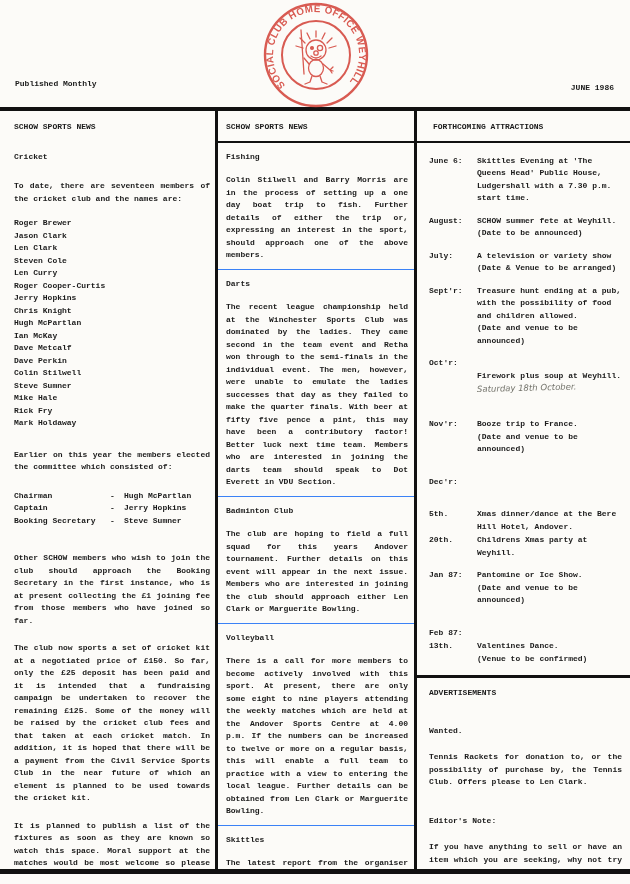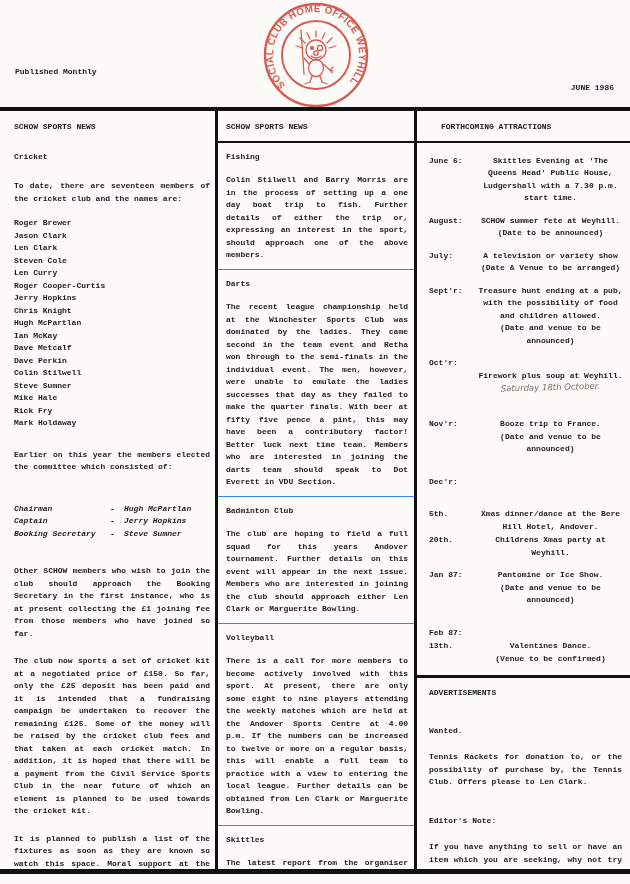--- a/index.html
+++ b/index.html
@@ -3,60 +3,60 @@
 <meta charset="utf-8">
 <style>
   html,body{margin:0;padding:0;background:#e8e8e4;}
   .page{
     position:relative;width:630px;height:884px;background:#fcfbf8;
     overflow:hidden;color:#1b1b1b;
     font-family:"Liberation Mono","DejaVu Sans Mono",monospace;
     font-weight:700;font-size:8px;line-height:12.5px;
   }
   
-  .published{position:absolute;left:15px;top:66px;}
+  .published{position:absolute;left:15px;top:78px;}
   .issue{position:absolute;right:16px;top:82px;}
   .stamp{position:absolute;left:255px;top:0px;z-index:3;opacity:.88;}
   
   .rule-top{position:absolute;left:0;top:107px;width:630px;height:4px;background:#111;}
   .rule-bottom{position:absolute;left:0;top:869px;width:630px;height:5px;background:#111;}
   .vline-a{position:absolute;left:215px;top:107px;width:3px;height:766px;background:#111;}
   .vline-b{position:absolute;left:414px;top:107px;width:3px;height:766px;background:#111;}
   
   .col{position:absolute;top:111px;height:758px;overflow:hidden;}
   .col1{left:0;width:215px;padding:0 5px 0 14px;box-sizing:border-box;}
   .col2{left:218px;width:196px;}
   .col3{left:417px;width:213px;}
   .colhead{padding:10px 0 0 0;}
   .col2 .colhead,.col3 .colhead{padding:10px 0 7px 8px;border-bottom:2px solid #111;}
-  .col3 .colhead{padding-left:24px;}
+  .col3 .colhead{padding-left:16px;}
   
   .c1-title{margin-top:17px;}
   .c1-intro{margin-top:17px;text-align:justify;}
   .names{display:flex;margin-top:12px;flex-direction:column;}
   .ncol-l{width:106px;}
   .ncol-r{flex:1;}
   .c1-cintro{margin-top:19px;text-align:justify;}
-  .crows{margin-top:29px;font-style:italic;}
+  .crows{margin-top:16px;}
   .crow{display:flex;}
   .crole{width:96px;}
   .cdash{width:14px;}
   .para{margin-top:15px;text-align:justify;}
   .para.first{margin-top:25px;}
   
   .section{padding:5px 6px 7px 8px;border-bottom:1px solid #3b82f6;}
   .section:last-child{border-bottom:none;}
   .sec-title{margin:3px 0 11px 0;}
   .sec-body{text-align:justify;}
   
   .events{padding:12px 6px 0 12px;}
   .ev{display:flex;margin-bottom:10px;}
   .ev.tight{margin-bottom:1px;margin-top:20px;}
   .ev-label{width:48px;flex:none;}
-  .ev-text{flex:1;white-space:pre-line;text-align:center;}
+  .ev-text{flex:1;white-space:pre-line;}
   .handwritten{
     font-family:"DejaVu Sans",sans-serif;font-style:italic;font-weight:400;
     color:#74746c;font-size:8.5px;transform:rotate(-1.5deg);transform-origin:left;
     display:block;margin-top:1px;
   }
   .ads-box{border-top:3px solid #111;margin-top:2px;padding:9px 8px 0 12px;}
   .ads-wanted-t{margin-top:25px;}
   .ads-wanted-b{margin-top:14px;text-align:justify;}
   .ads-note-t{margin-top:26px;}
   .ads-note-b{margin-top:14px;text-align:justify;}

